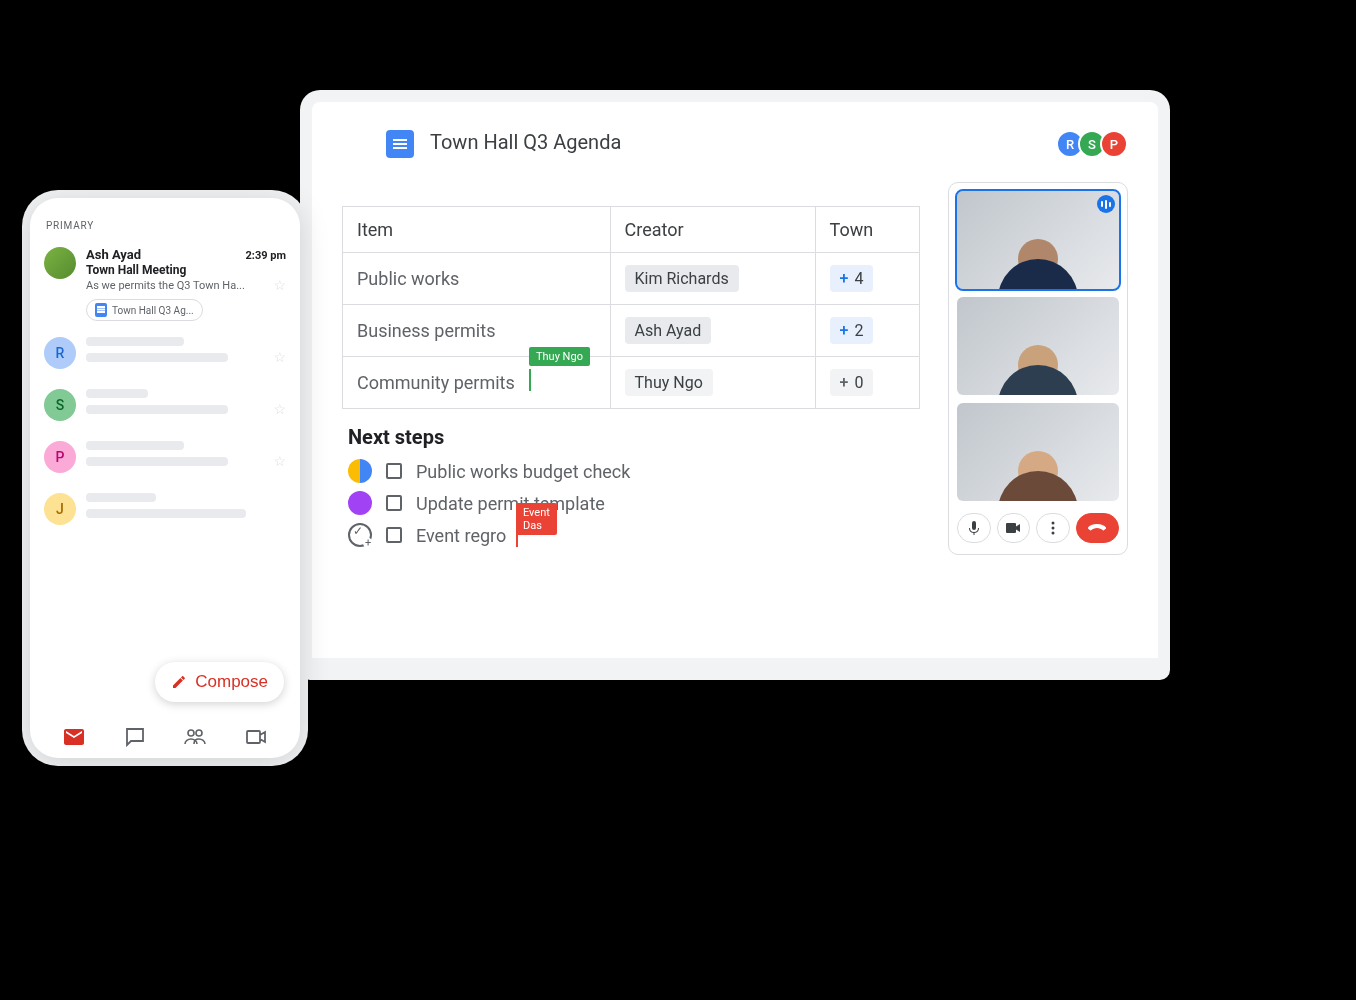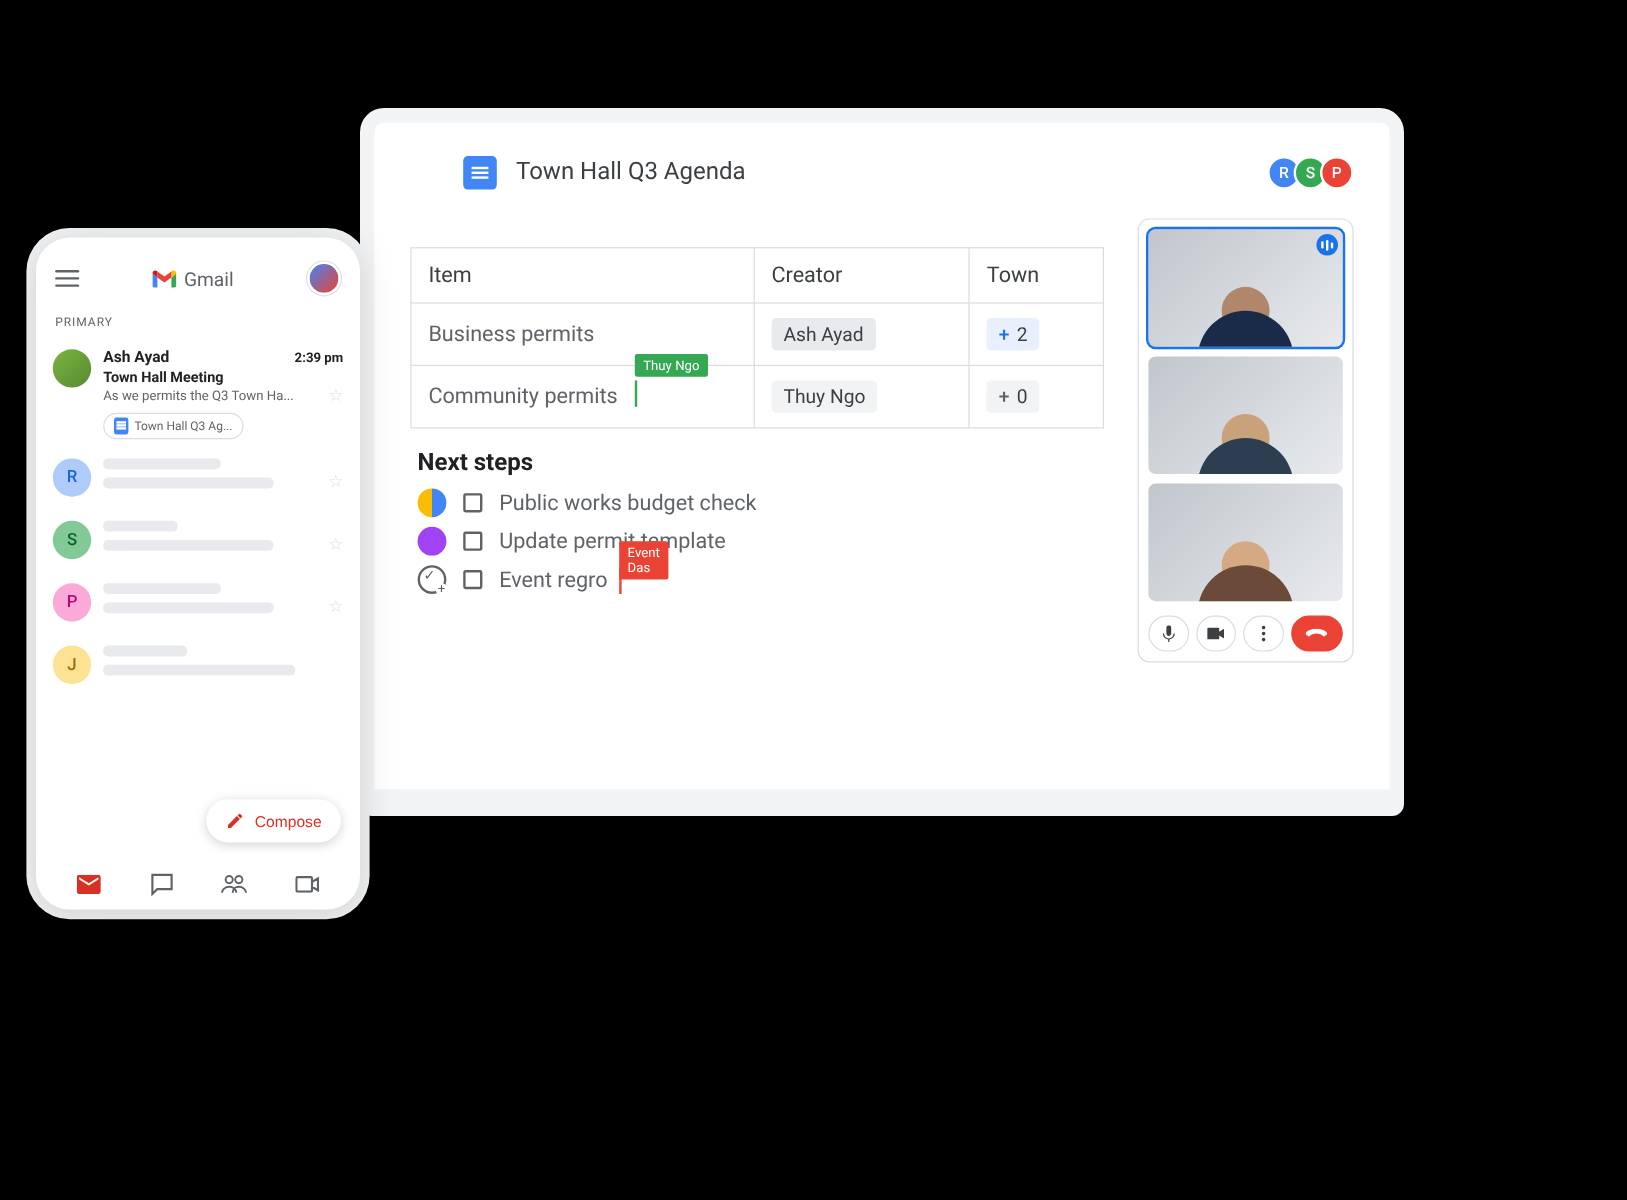--- a/index.html
+++ b/index.html
@@ -68,21 +68,21 @@
 .skel-line.w1 { width: 55%; }
 .skel-line.w2 { width: 80%; }
 .skel-line.w3 { width: 35%; }
 .skel-star { color: #dadce0; font-size: 14px; align-self: flex-end; margin-bottom: 4px; }
 
 .compose-btn {
   position: absolute; right: 16px; bottom: 56px;
   display: flex; align-items: center; gap: 8px;
   background: #fff; border: none; border-radius: 22px;
   padding: 10px 16px; box-shadow: 0 2px 10px rgba(0,0,0,0.18);
-  font-size: 13px; color: #d93025; cursor: pointer;
+  font-size: 17px; color: #d93025; cursor: pointer;
 }
 .pencil-icon { width: 16px; height: 16px; }
 
 .phone-nav { display: flex; justify-content: space-around; padding: 8px 0 0 0; margin-top: auto; border-top: 0; }
 .nav-icon { width: 22px; height: 22px; color: #5f6368; display:flex; align-items:center; justify-content:center; }
 .nav-icon.active { color: #d93025; }
 
 
 .laptop {
   position: absolute;
@@ -181,20 +181,28 @@
   </div>
 
   <div class="doc-body">
     <div class="doc-main">
       <table class="agenda-table">
         <tbody>
             <tr>
           <th>Item</th>
           <th>Creator</th>
           <th>Town</th>
+        </tr>
+        <tr>
+          <td>Public works</td>
+          <td><span class="creator-chip">Kim Richards</span></td>
+          <td><span class="vote-chip">
+                  <span class="vote-plus">+</span>
+                  <span>4</span>
+                </span></td>
         </tr>
         <tr>
           <td>Business permits</td>
           <td><span class="creator-chip">Ash Ayad</span></td>
           <td><span class="vote-chip">
                   <span class="vote-plus">+</span>
                   <span>2</span>
                 </span></td>
         </tr>
         <tr>
@@ -281,38 +289,20 @@
           <svg width="18" height="8" viewBox="0 0 18 8">
               <path fill="#fff" d="M9 0C5 0 1.5 1.5 0 3.5c-.3.4-.2 1 .2 1.3l2 1.5c.4.3 1 .2 1.3-.2C4.5 5 6.5 4 9 4s4.5 1 5.5 2.1c.3.4.9.5 1.3.2l2-1.5c.4-.3.5-.9.2-1.3C16.5 1.5 13 0 9 0z"></path>
             </svg>
         </button>
       </div>
     </div>
   </div>
 </div>
 
 <div class="phone">
-  <div class="phone-header">
-    <div class="hamburger">
-        <span></span>
-        <span></span>
-        <span></span>
-      </div>
-    <div class="gmail-brand">
-      <svg class="gmail-logo" viewBox="0 0 24 18">
-          <path fill="#4285F4" d="M2 18h3V8l-5-4v12a2 2 0 002 2z"></path>
-          <path fill="#34A853" d="M19 18h3a2 2 0 002-2V4l-5 4z"></path>
-          <path fill="#FBBC04" d="M19 2v6l5-4V3a3 3 0 00-5-1z"></path>
-          <path fill="#EA4335" d="M5 8V2l7 5 7-5v6l-7 5z"></path>
-          <path fill="#C5221F" d="M0 3v1l5 4V2a3 3 0 00-5 1z"></path>
-        </svg>
-      <span class="gmail-text">Gmail</span>
-    </div>
-    <div class="profile-pic"></div>
-  </div>
 
   <div class="primary-label">PRIMARY</div>
 
   <div class="email-item">
     <div class="email-avatar" style="background:linear-gradient(135deg,#7cb342,#558b2f);"></div>
     <div class="email-body">
       <div class="email-top">
         <span class="email-sender">Ash Ayad</span>
         <span class="email-time">2:39 pm</span>
       </div>

